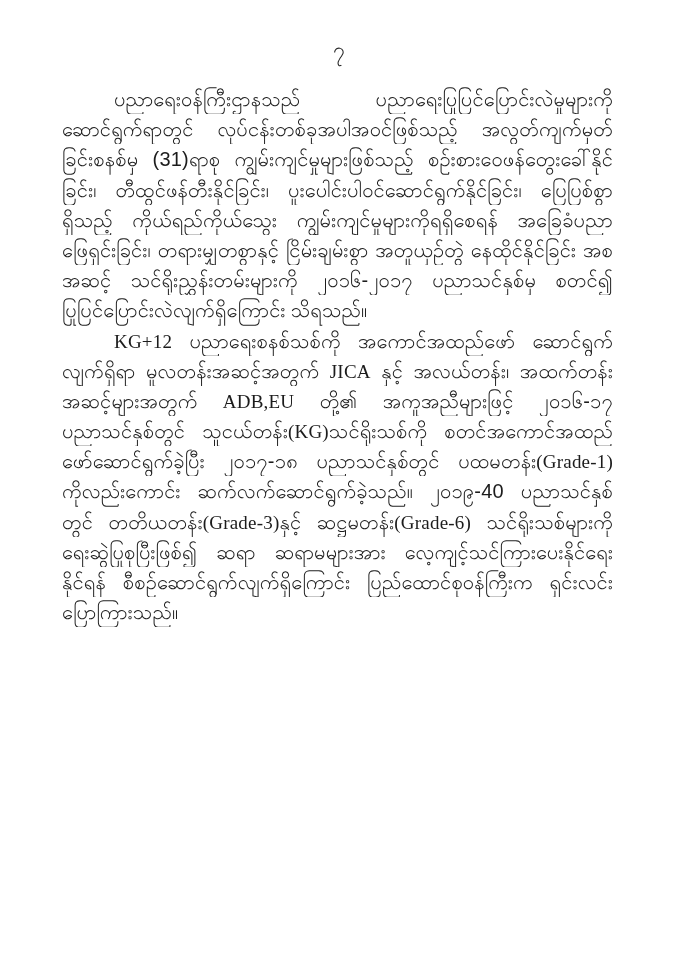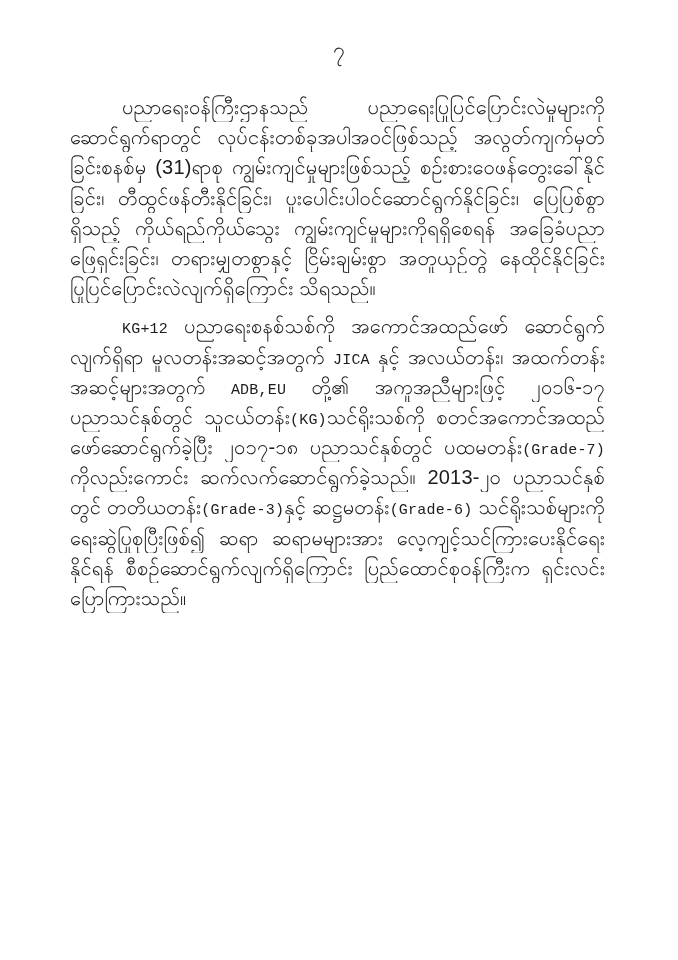--- a/index.html
+++ b/index.html
@@ -23,63 +23,64 @@
     color:#262626;
   }
   .body-text{
     position:absolute;
     left:62px;
     top:84px;
     width:551px;
     font-size:20px;
     letter-spacing:0.2px;
   }
-  .paragraph{margin:8px;padding:0;}
+  .paragraph{margin:0;padding:0;}
   .line{
     display:block;
     height:30.2px;
     line-height:30.2px;
     overflow:hidden;
     text-align:justify;
     text-align-last:justify;
     white-space:normal;
   }
   .line.indent{padding-left:52px;}
-  .line.para-end{text-align-last:left;}
+  .line.para-end{text-align-last:left;font-family:Liberation Serif, serif;}
   .latin{
-    font-family:Liberation Mono, monospace;
-    font-size:15px;
+    font-family:Liberation Serif, serif;
+    font-size:19px;
   }
 </style>
 </head>
 <body>
 
 <div class="page">
 
   <div class="page-number">၇</div>
 
   <div class="body-text">
 
     <div class="paragraph">
       <span class="line indent">ပညာရေးဝန်ကြီးဌာနသည် ပညာရေးပြုပြင်ပြောင်းလဲမှုများကို</span>
       <span class="line">ဆောင်ရွက်ရာတွင် လုပ်ငန်းတစ်ခုအပါအဝင်ဖြစ်သည့် အလွတ်ကျက်မှတ်</span>
       <span class="line">ခြင်းစနစ်မှ (31)ရာစု ကျွမ်းကျင်မှုများဖြစ်သည့် စဉ်းစားဝေဖန်တွေးခေါ်နိုင်</span>
       <span class="line">ခြင်း၊ တီထွင်ဖန်တီးနိုင်ခြင်း၊ ပူးပေါင်းပါဝင်ဆောင်ရွက်နိုင်ခြင်း၊ ပြေပြစ်စွာ</span>
       <span class="line">ရှိသည့် ကိုယ်ရည်ကိုယ်သွေး ကျွမ်းကျင်မှုများကိုရရှိစေရန် အခြေခံပညာ</span>
       <span class="line">ဖြေရှင်းခြင်း၊ တရားမျှတစွာနှင့် ငြိမ်းချမ်းစွာ အတူယှဉ်တွဲ နေထိုင်နိုင်ခြင်း အစ</span>
+      <span class="line">အဆင့် သင်ရိုးညွှန်းတမ်းများကို ၂၀၁၆-၂၀၁၇ ပညာသင်နှစ်မှ စတင်၍</span>
       <span class="line para-end">ပြုပြင်ပြောင်းလဲလျက်ရှိကြောင်း သိရသည်။</span>
     </div>
 
     <div class="paragraph">
       <span class="line indent"><span class="latin">KG+12</span> ပညာရေးစနစ်သစ်ကို အကောင်အထည်ဖော် ဆောင်ရွက်</span>
       <span class="line">လျက်ရှိရာ မူလတန်းအဆင့်အတွက် <span class="latin">JICA</span> နှင့် အလယ်တန်း၊ အထက်တန်း</span>
       <span class="line">အဆင့်များအတွက် <span class="latin">ADB,EU</span> တို့၏ အကူအညီများဖြင့် ၂၀၁၆-၁၇</span>
       <span class="line">ပညာသင်နှစ်တွင် သူငယ်တန်း<span class="latin">(KG)</span>သင်ရိုးသစ်ကို စတင်အကောင်အထည်</span>
-      <span class="line">ဖော်ဆောင်ရွက်ခဲ့ပြီး ၂၀၁၇-၁၈ ပညာသင်နှစ်တွင် ပထမတန်း<span class="latin">(Grade-7)</span></span>
-      <span class="line">ကိုလည်းကောင်း ဆက်လက်ဆောင်ရွက်ခဲ့သည်။ 2013-၂၀ ပညာသင်နှစ်</span>
+      <span class="line">ဖော်ဆောင်ရွက်ခဲ့ပြီး ၂၀၁၇-၁၈ ပညာသင်နှစ်တွင် ပထမတန်း<span class="latin">(Grade-1)</span></span>
+      <span class="line">ကိုလည်းကောင်း ဆက်လက်ဆောင်ရွက်ခဲ့သည်။ ၂၀၁၉-40 ပညာသင်နှစ်</span>
       <span class="line">တွင် တတိယတန်း<span class="latin">(Grade-3)</span>နှင့် ဆဋ္ဌမတန်း<span class="latin">(Grade-6)</span> သင်ရိုးသစ်များကို</span>
       <span class="line">ရေးဆွဲပြုစုပြီးဖြစ်၍ ဆရာ ဆရာမများအား လေ့ကျင့်သင်ကြားပေးနိုင်ရေး</span>
       <span class="line">နိုင်ရန် စီစဉ်ဆောင်ရွက်လျက်ရှိကြောင်း ပြည်ထောင်စုဝန်ကြီးက ရှင်းလင်း</span>
       <span class="line para-end">ပြောကြားသည်။</span>
     </div>
 
   </div>
 </div>
 
 </body></html>

